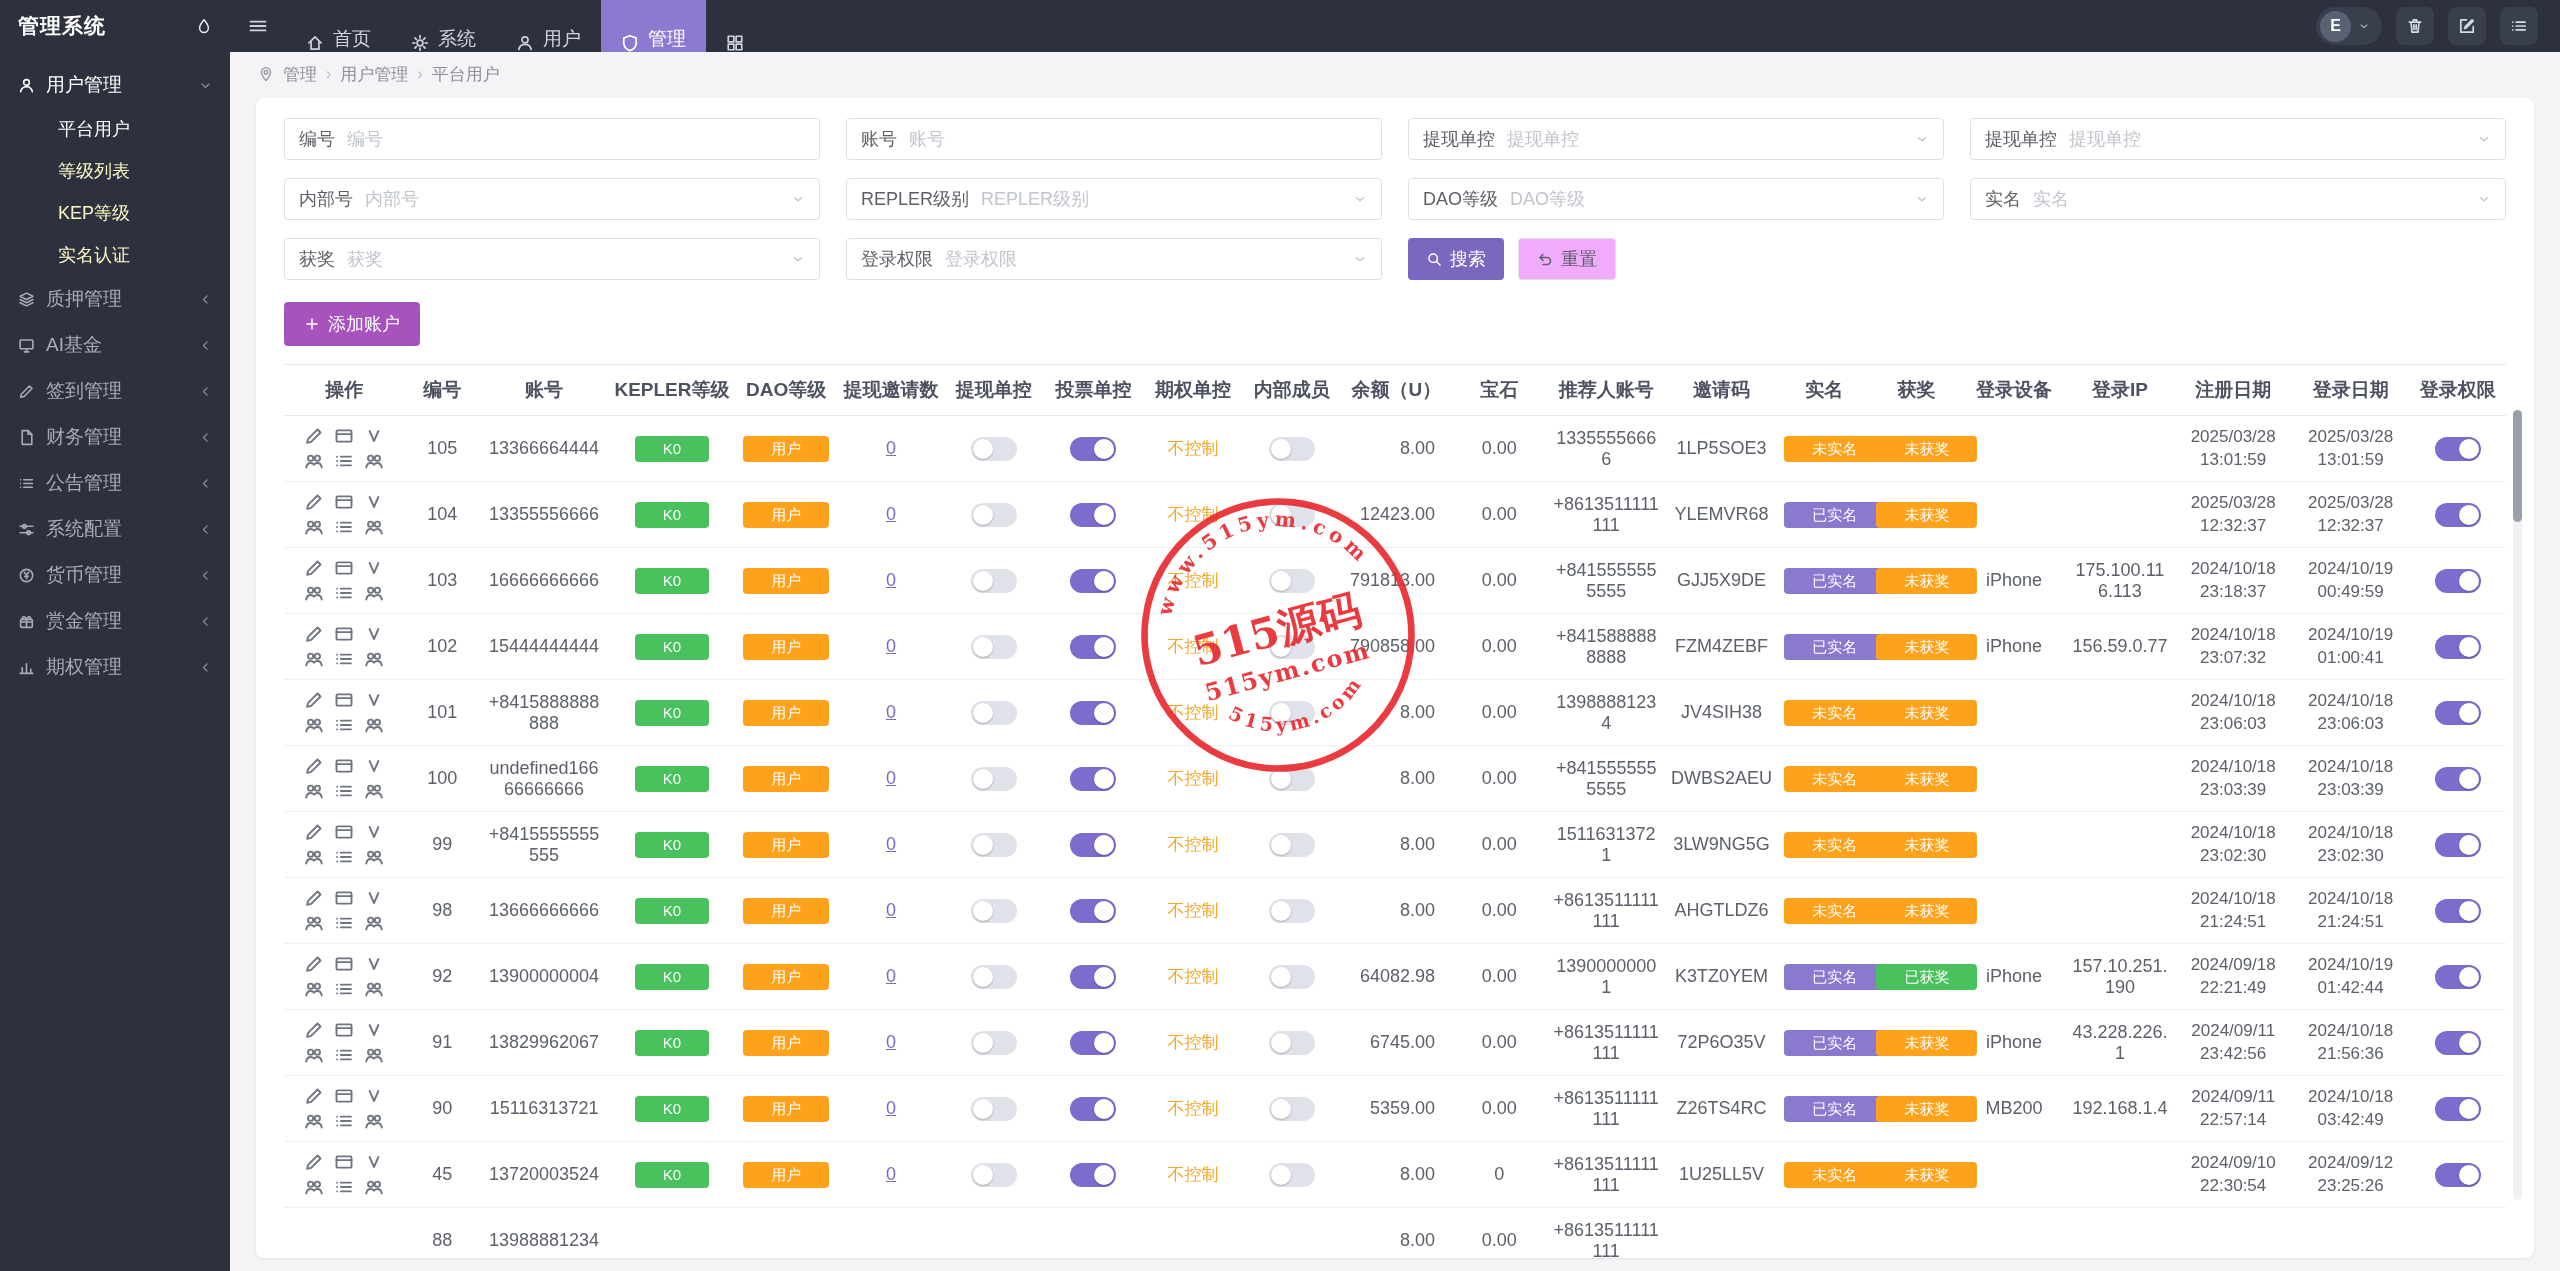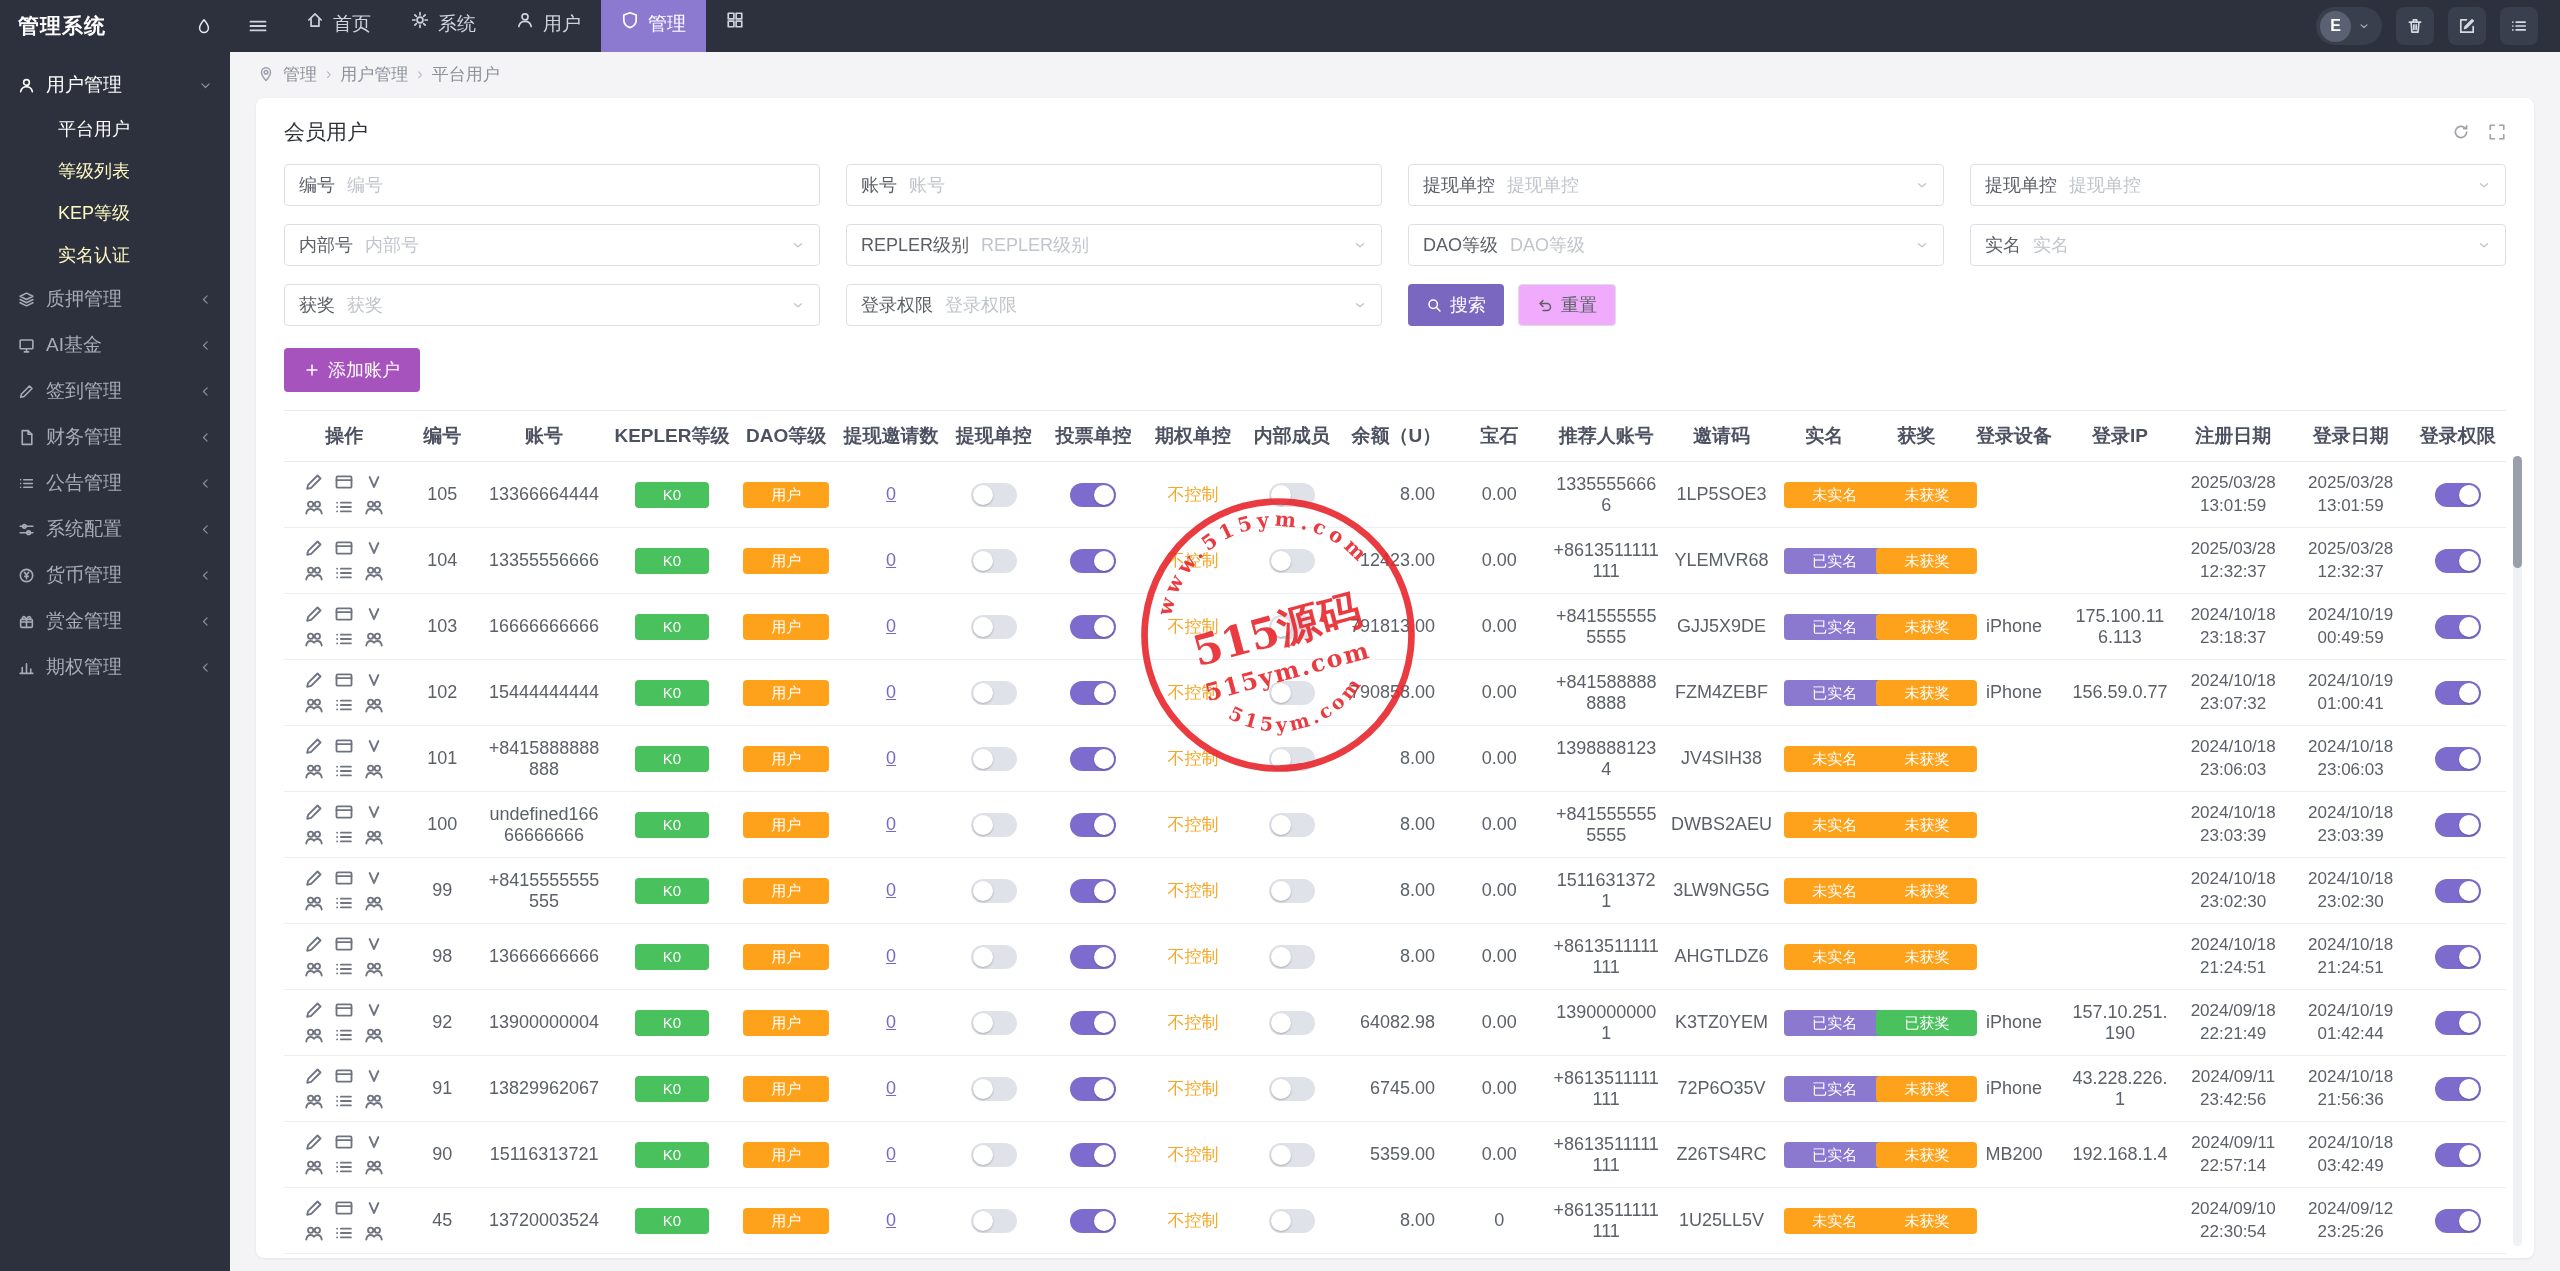--- a/index.html
+++ b/index.html
@@ -16,21 +16,21 @@
   
   .navbar {
     position: absolute; top: 0; left: 0; right: 0; height: 52px;
     background: #2d313d; display: flex; align-items: center; z-index: 40;
   }
   .brand { width: 230px; flex: 0 0 230px; display: flex; align-items: center; padding: 0 18px; color: #fff; }
   .brand-text { font-size: 21px; font-weight: bold; letter-spacing: 1px; }
   .brand-drop { margin-left: auto; font-size: 16px; color: #e8eaf0; cursor: pointer; }
   .hamburger { font-size: 20px; color: #cfd3dc; padding: 0 18px; height: 52px; display: flex; align-items: center; cursor: pointer; }
   .nav-items { display: flex; height: 52px; }
-  .nav-item { display: flex; align-items: flex-start; gap: 9px; color: #cfd3dc; font-size: 19px; padding: 11px 20px; height: 52px; cursor: pointer; }
+  .nav-item { display: flex; align-items: flex-end; gap: 9px; color: #cfd3dc; font-size: 19px; padding: 0 20px; height: 52px; cursor: pointer; }
   .nav-item.active { background: var(--nav-active, #8b7ad0); color: #fff; }
   .nav-item .icon { font-size: 18px; }
   .nav-right { margin-left: auto; display: flex; align-items: center; gap: 14px; padding-right: 22px; }
   .avatar-pill { height: 38px; border-radius: 19px; background: #3a3f4d; display: flex; align-items: center; gap: 7px; padding: 0 12px 0 4px; cursor: pointer; }
   .avatar-circle { width: 31px; height: 31px; border-radius: 50%; background: #5a6172; color: #fff; display: flex; align-items: center; justify-content: center; font-size: 16px; font-weight: bold; }
   .avatar-pill .caret { font-size: 12px; color: #aab0bd; }
   .nav-btn { width: 38px; height: 38px; border-radius: 8px; background: #3a3f4d; color: #d6dae2; display: flex; align-items: center; justify-content: center; cursor: pointer; }
   .nav-btn .icon { font-size: 18px; }
 
   
@@ -435,40 +435,20 @@
     <span id="bc-items" style="display:flex;align-items:center;gap:9px;">
         <span class="bc-item">管理</span>
         <span class="bc-sep">›</span>
         <span class="bc-item">用户管理</span>
         <span class="bc-sep">›</span>
         <span class="bc-item">平台用户</span>
       </span>
   </div>
 
   <div class="card">
-    <div class="card-head">
-      <div class="card-title">会员用户</div>
-      <div class="card-tools">
-        <span class="icon">
-            <svg viewBox="0 0 16 16">
-              <g fill="none" stroke="currentColor" stroke-width="1.5" stroke-linecap="round" stroke-linejoin="round">
-                <path d="M13 8a5 5 0 1 1-1.5-3.6"></path>
-                <path d="M13 2.5V5h-2.5"></path>
-              </g>
-            </svg>
-          </span>
-        <span class="icon">
-            <svg viewBox="0 0 16 16">
-              <g fill="none" stroke="currentColor" stroke-width="1.5" stroke-linecap="round" stroke-linejoin="round">
-                <path d="M2 5.5V2h3.5M10.5 2H14v3.5M14 10.5V14h-3.5M5.5 14H2v-3.5"></path>
-              </g>
-            </svg>
-          </span>
-      </div>
-    </div>
 
     <div class="filters" id="filters">
         <div class="field">
           <span class="f-label">编号</span>
           <input placeholder="编号" style="">
         </div>
         <div class="field">
           <span class="f-label">账号</span>
           <input placeholder="账号" style="">
         </div>

